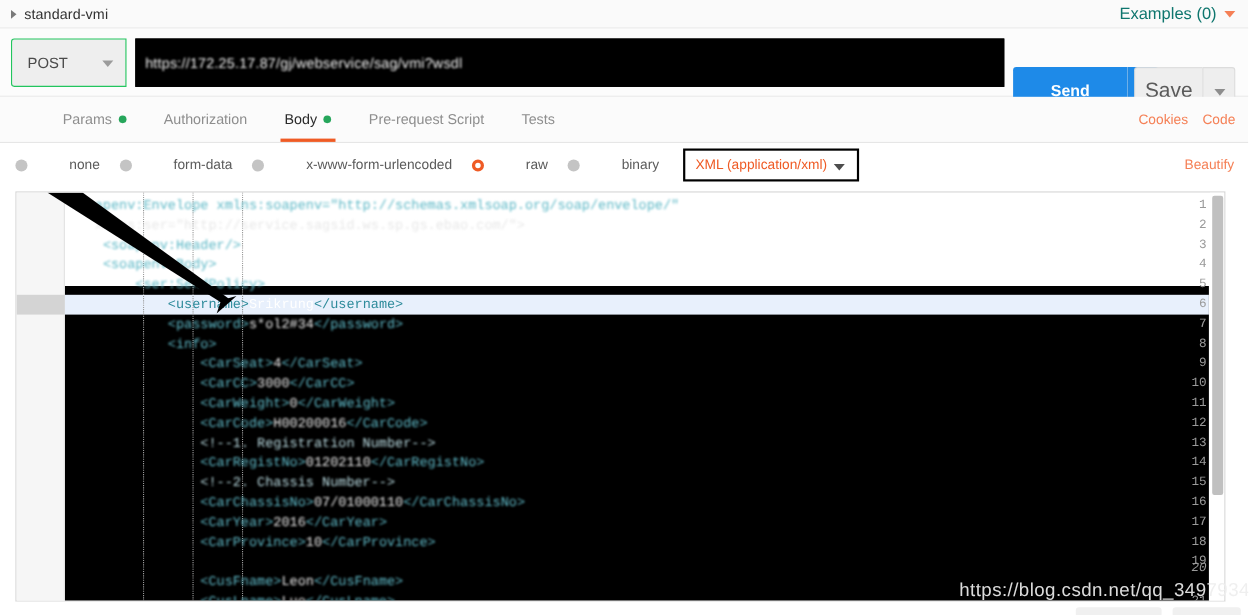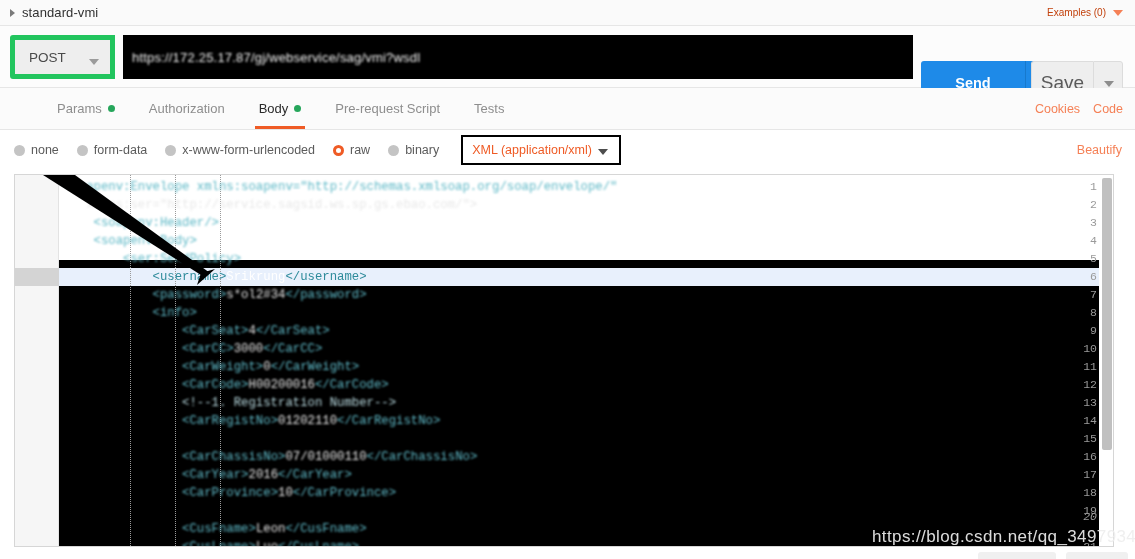--- a/index.html
+++ b/index.html
@@ -31,40 +31,40 @@
     border-left: 5px solid #7a7a7a;
     border-top: 4px solid transparent;
     border-bottom: 4px solid transparent;
     margin-right: 7px;
   }
   .crumb-title { font-size: 13px; color: #313131; letter-spacing: .1px; }
   .crumb-right {
     margin-left: auto; display: flex; align-items: center;
     padding-right: 12px; gap: 7px;
   }
-  .examples-label { font-size: 10px; color: #c2410c; }
+  .examples-label { font-size: 15px; color: #0f766e; }
   .chev-down {
     width: 0; height: 0;
     border-top: 6px solid #f58056;
     border-left: 5px solid transparent;
     border-right: 5px solid transparent;
   }
 
   
   .url-row {
     position: absolute; left: 0; top: 26px;
     width: 1135px; height: 62px;
     background: #fcfcfc;
     border-bottom: 1px solid #e6e6e6;
   }
   .method-select {
     position: absolute; left: 10px; top: 9px;
     width: 105px; height: 44px;
     background: #eeeeee;
-    border: 5px solid #22c55e;
+    border: 1px solid #22c55e;
     border-radius: 3px 0 0 3px;
     display: flex; align-items: center;
   }
   .method-label {
     font-size: 13.5px; color: #4a4a4a; padding-left: 14px;
   }
   .method-caret {
     position: absolute; right: 11px; top: 19px;
     width: 0; height: 0;
     border-top: 6px solid #9b9b9b;
@@ -166,21 +166,21 @@
   .tabs-right span { font-size: 12.5px; color: #f58056; }
 
   
   .type-row {
     position: absolute; left: 0; top: 130px;
     width: 1135px; height: 40px;
     background: #ffffff;
     display: flex; align-items: center;
     padding-left: 14px;
   }
-  .radio-item { display: flex; align-items: center; margin-right: 18px; }
+  .radio-item { display: flex; align-items: center; margin-right: 18px; gap: 32px; }
   .radio-dot {
     width: 11px; height: 11px; border-radius: 50%;
     background: #c4c4c4; margin-right: 6px;
   }
   .radio-item.selected .radio-dot {
     background: #ffffff;
     border: 3px solid #ef5b25;
     width: 11px; height: 11px;
   }
   .radio-label { font-size: 12.5px; color: #5b5b5b; }
@@ -459,20 +459,21 @@
           <div class="cl blur light" style="top: 75px; left: 4px;">        <span class="tk-tag">&lt;ser:SendPolicy&gt;</span></div>
           <div class="cl sharp" style="top: 93px; left: 4px;">            <span class="tk-sharp-tag">&lt;username&gt;</span><span class="tk-sharp-val">Srikrung</span><span class="tk-sharp-tag">&lt;/username&gt;</span></div>
           <div class="cl blur dark" style="top: 111px; left: 4px;">            <span class="tk-tag">&lt;password&gt;</span><span class="tk-val">s*ol2#34</span><span class="tk-tag">&lt;/password&gt;</span></div>
           <div class="cl blur dark" style="top: 129px; left: 4px;">            <span class="tk-tag">&lt;info&gt;</span></div>
           <div class="cl blur dark" style="top: 147px; left: 4px;">                <span class="tk-tag">&lt;CarSeat&gt;</span><span class="tk-val">4</span><span class="tk-tag">&lt;/CarSeat&gt;</span></div>
           <div class="cl blur dark" style="top: 165px; left: 4px;">                <span class="tk-tag">&lt;CarCC&gt;</span><span class="tk-val">3000</span><span class="tk-tag">&lt;/CarCC&gt;</span></div>
           <div class="cl blur dark" style="top: 183px; left: 4px;">                <span class="tk-tag">&lt;CarWeight&gt;</span><span class="tk-val">0</span><span class="tk-tag">&lt;/CarWeight&gt;</span></div>
           <div class="cl blur dark" style="top: 201px; left: 4px;">                <span class="tk-tag">&lt;CarCode&gt;</span><span class="tk-val">H00200016</span><span class="tk-tag">&lt;/CarCode&gt;</span></div>
           <div class="cl blur dark" style="top: 219px; left: 4px;"><span class="tk-cmt">                &lt;!--1. Registration Number--&gt;</span></div>
           <div class="cl blur dark" style="top: 237px; left: 4px;">                <span class="tk-tag">&lt;CarRegistNo&gt;</span><span class="tk-val">01202110</span><span class="tk-tag">&lt;/CarRegistNo&gt;</span></div>
+          <div class="cl blur dark" style="top: 255px; left: 4px;"><span class="tk-cmt">                &lt;!--2. Chassis Number--&gt;</span></div>
           <div class="cl blur dark" style="top: 273px; left: 4px;">                <span class="tk-tag">&lt;CarChassisNo&gt;</span><span class="tk-val">07/01000110</span><span class="tk-tag">&lt;/CarChassisNo&gt;</span></div>
           <div class="cl blur dark" style="top: 291px; left: 4px;">                <span class="tk-tag">&lt;CarYear&gt;</span><span class="tk-val">2016</span><span class="tk-tag">&lt;/CarYear&gt;</span></div>
           <div class="cl blur dark" style="top: 309px; left: 4px;">                <span class="tk-tag">&lt;CarProvince&gt;</span><span class="tk-val">10</span><span class="tk-tag">&lt;/CarProvince&gt;</span></div>
           <div class="cl blur dark" style="top: 345px; left: 4px;">                <span class="tk-tag">&lt;CusFname&gt;</span><span class="tk-val">Leon</span><span class="tk-tag">&lt;/CusFname&gt;</span></div>
           <div class="cl blur dark" style="top: 363px; left: 4px;">                <span class="tk-tag">&lt;CusLname&gt;</span><span class="tk-val">Luo</span><span class="tk-tag">&lt;/CusLname&gt;</span></div>
         </div>
 
       <svg class="arrow-wedge" viewBox="0 0 1100 373" preserveAspectRatio="none">
         <polygon points="28,0 60,0 195,98 186,100" fill="#000000"></polygon>
         <polygon points="186,98 200,94 182,110" fill="#000000"></polygon>

